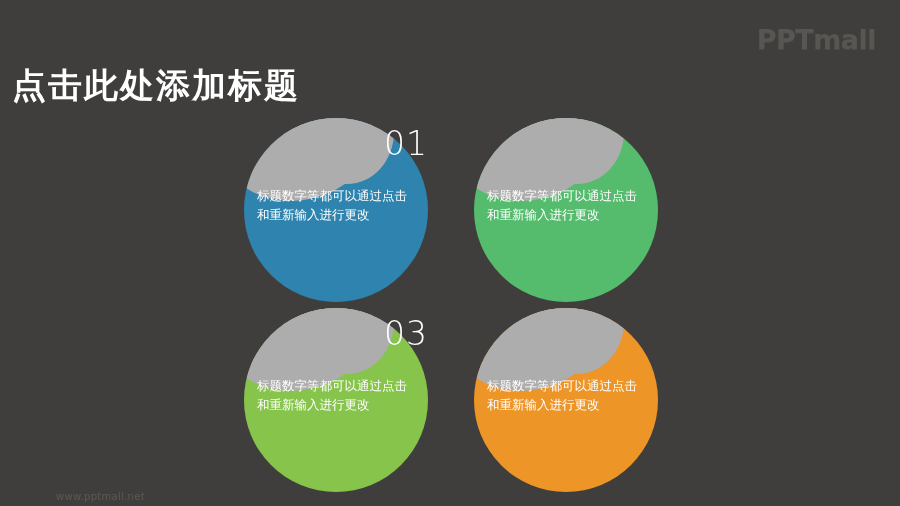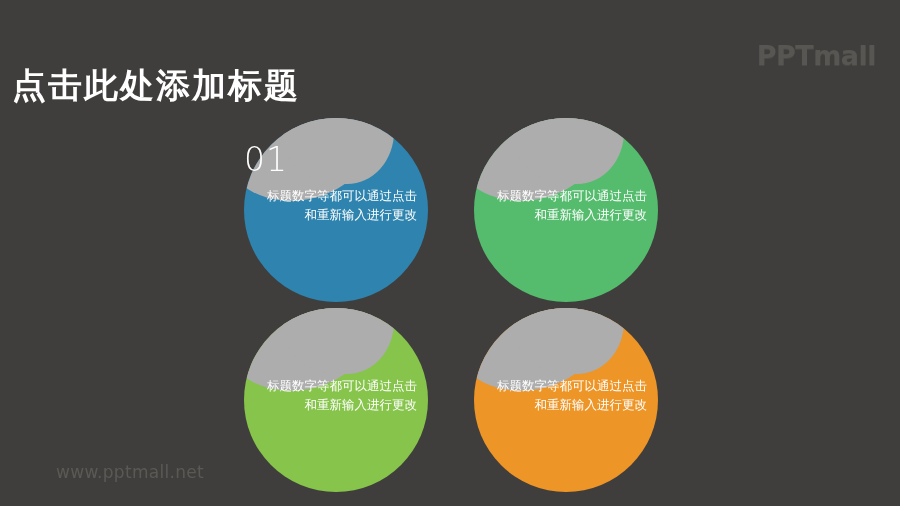--- a/index.html
+++ b/index.html
@@ -23,21 +23,20 @@
     position: absolute;
     top: 24px;
     right: 24px;
     font-family: "DejaVu Sans", sans-serif;
     font-size: 27px;
     font-weight: 700;
     letter-spacing: -0.5px;
     color: #575652;
     text-shadow: 0 1px 0 #4b4946;
     user-select: none;
-    margin-top: 16px;
   }
 
   
   .title {
     position: absolute;
     top: 40px;
     left: 12px;
     width: 900px;
     text-align: left;
     font-family: "DejaVu Sans", sans-serif;
@@ -89,53 +88,53 @@
     top: -30px;
     width: 112px;
     height: 96px;
     background: #ADADAD;
     border-radius: 50% 50% 46% 54% / 50% 50% 60% 60%;
   }
 
   .num {
     position: absolute;
     left: 0;
-    top: 25px;
+    top: 9px;
     width: 184px;
-    text-align: left;
+    text-align: right;
     font-family: "DejaVu Sans", sans-serif;
     font-size: 33px;
     font-weight: 300;
     color: #ffffff;
     letter-spacing: 1px;
     line-height: 1;
     z-index: 3;
   }
 
   .body-text {
     position: absolute;
     left: 13px;
     top: 68px;
     width: 160px;
     font-family: "DejaVu Sans", "Liberation Sans", sans-serif;
     font-size: 12.5px;
     line-height: 1.55;
     color: #ffffff;
-    text-align: right;
+    text-align: left;
     z-index: 3;
     white-space: normal;
   }
 
   
   .footer {
     position: absolute;
     left: 56px;
-    bottom: 24px;
+    bottom: 4px;
     font-family: "DejaVu Sans", sans-serif;
-    font-size: 17px;
+    font-size: 10px;
     color: #5b5955;
     letter-spacing: 0.3px;
   }
 </style>
 </head>
 <body>
 
 <div class="slide" style="background: rgb(64, 62, 60);">
 
   <div class="logo">PPTmall</div>
@@ -159,20 +158,21 @@
         <div class="cap2" style="background: rgb(173, 173, 173);"></div>
       </div>
       <div class="body-text">标题数字等都可以通过点击和重新输入进行更改</div>
     </div>
 
     <div class="cell c3">
       <div class="disc" style="background: rgb(134, 196, 75);">
         <div class="cap" style="background: rgb(173, 173, 173);"></div>
         <div class="cap2" style="background: rgb(173, 173, 173);"></div>
       </div>
+      <div class="num">03</div>
       <div class="body-text">标题数字等都可以通过点击和重新输入进行更改</div>
     </div>
 
     <div class="cell c4">
       <div class="disc" style="background: rgb(237, 149, 39);">
         <div class="cap" style="background: rgb(173, 173, 173);"></div>
         <div class="cap2" style="background: rgb(173, 173, 173);"></div>
       </div>
       <div class="body-text">标题数字等都可以通过点击和重新输入进行更改</div>
     </div>

